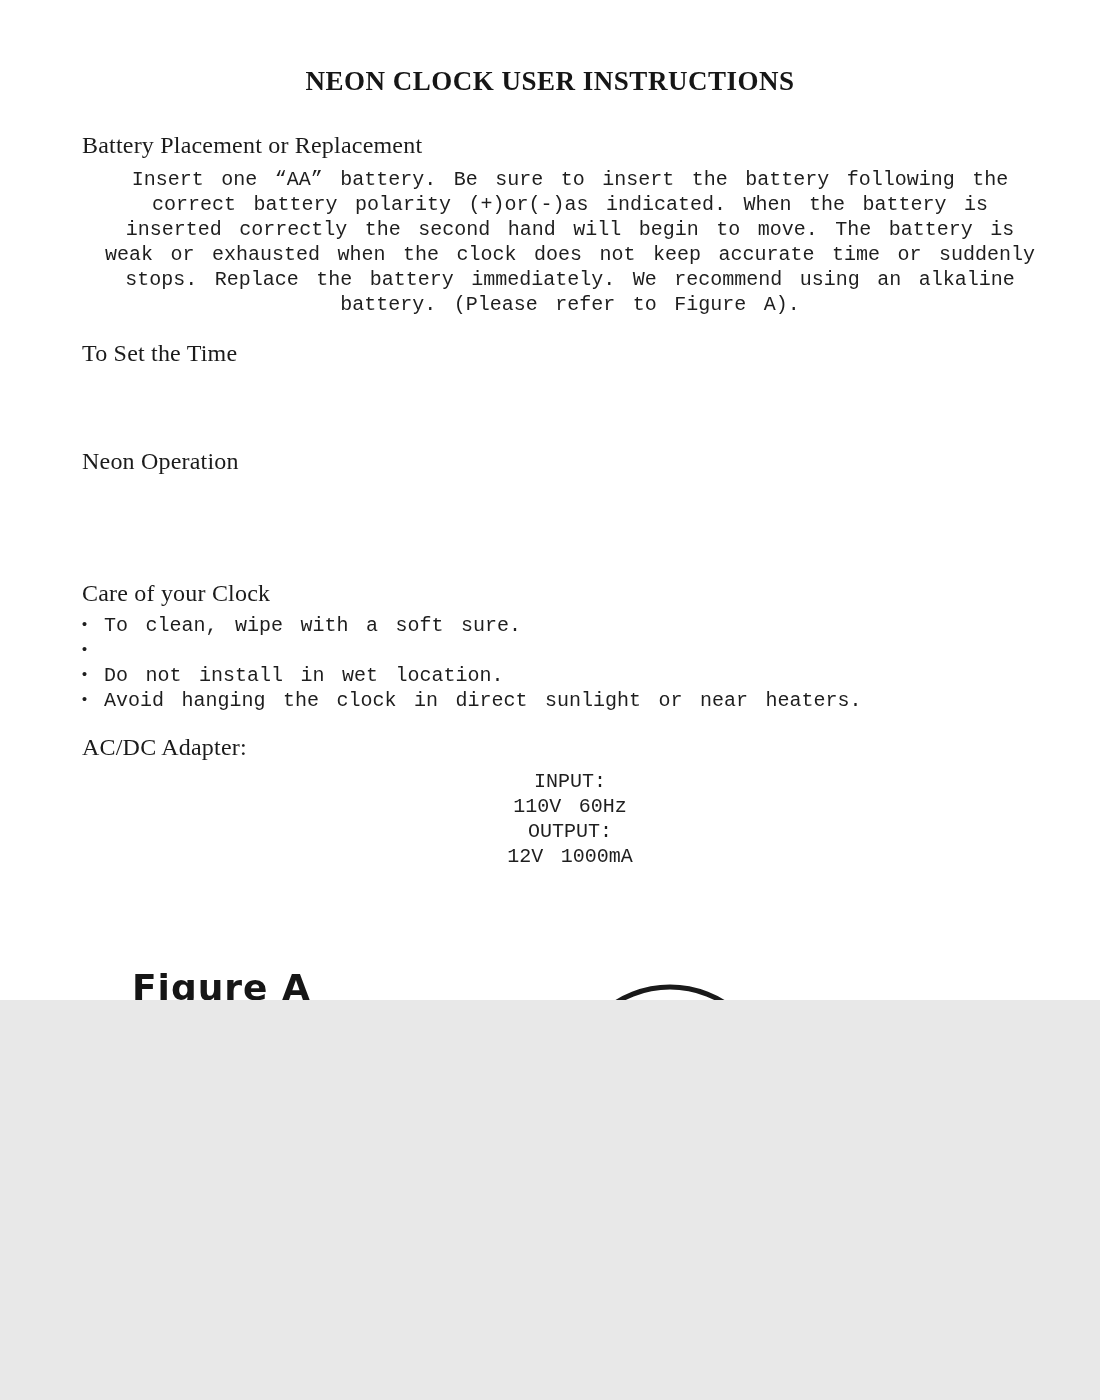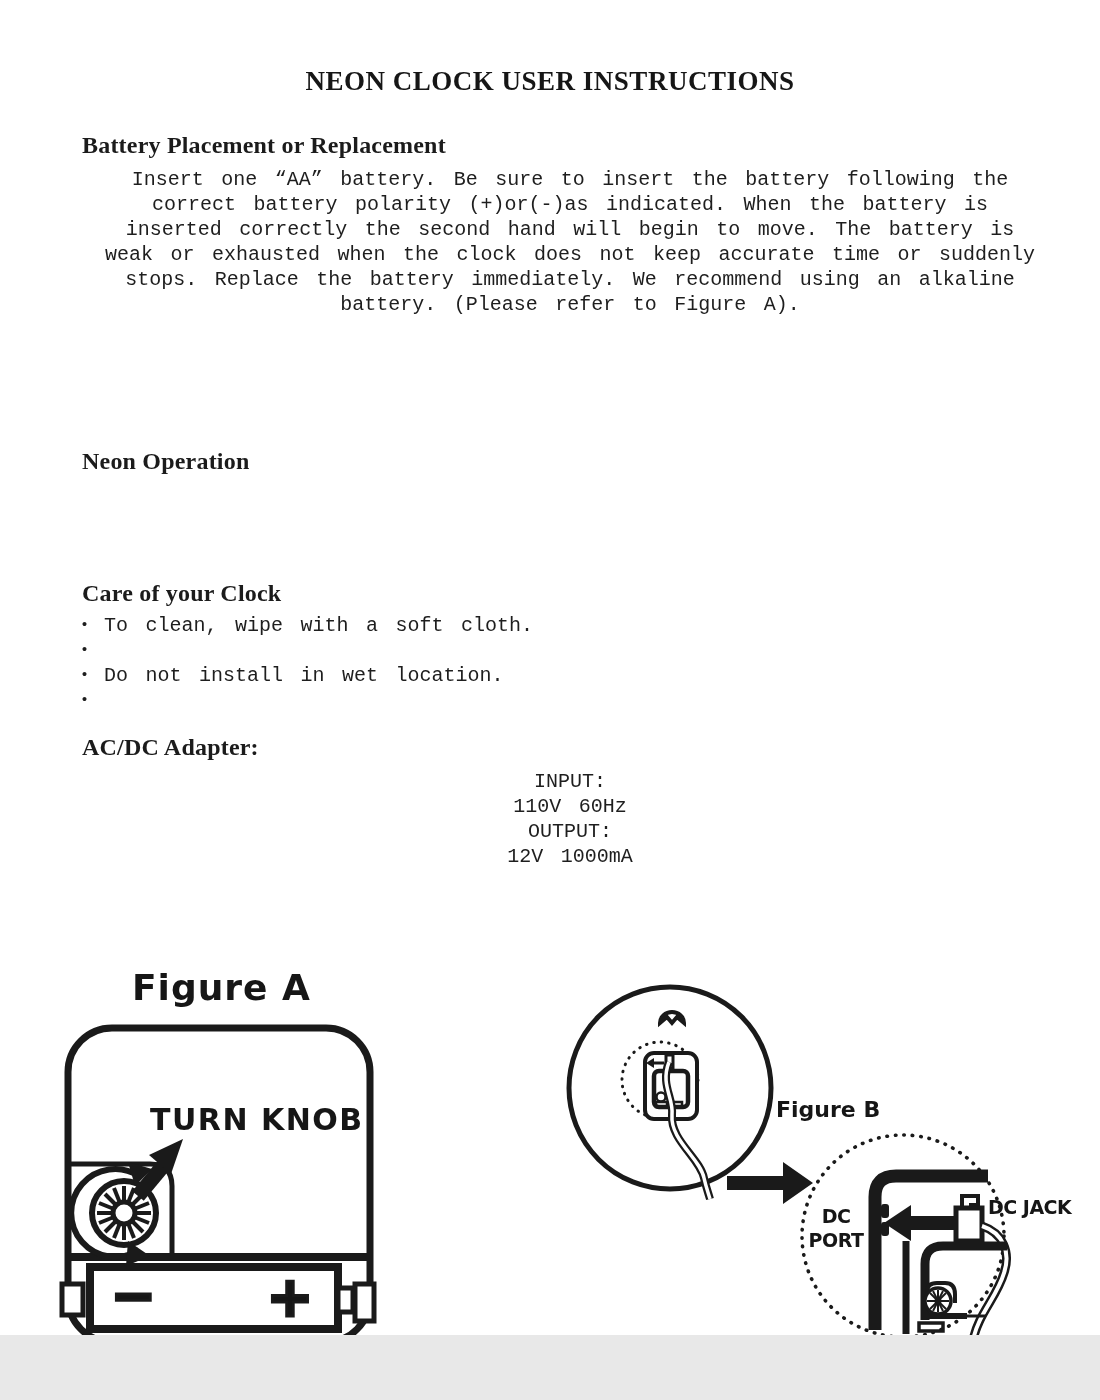--- a/index.html
+++ b/index.html
@@ -1,38 +1,38 @@
 <!DOCTYPE html>
 <html><head>
 <meta charset="utf-8">
 <style>
   html,body{margin:0;padding:0;background:#e8e8e8;}
   .page{
     position:relative;
-    width:1100px;height:1335px;
+    width:1100px;height:1000px;
     margin:0 auto;
     background:#ffffff;
     color:#1a1a1a;
     overflow:hidden;
     font-family:"Liberation Serif", serif;
   }
   .doc-title{
     position:absolute;top:66px;left:0;width:100%;
     text-align:center;
     font-family:"Liberation Serif", serif;
     font-weight:bold;
     font-size:27px;
     letter-spacing:0.5px;
     color:#161616;
   }
   .sec{position:absolute;left:80px;right:40px;}
   .sec h2{
     margin:0 0 0 2px;
     font-family:"Liberation Serif", serif;
-    font-weight:bold;
+    font-weight:normal;
     font-size:24px;
     line-height:28px;
     letter-spacing:0.2px;
     color:#1b1b1b;
   }
   .bodytext{
     font-family:"Liberation Mono","DejaVu Sans Mono",monospace;
     font-size:20px;
     line-height:25px;
     word-spacing:5.5px;
@@ -82,42 +82,46 @@
   </div>
   <div class="sec" style="top:167px">
     <div class="bodytext">Insert one “AA” battery. Be sure to insert the battery following the
 correct battery polarity (+)or(-)as indicated. When the battery is
 inserted correctly the second hand will begin to move. The battery is
 weak or exhausted when the clock does not keep accurate time or suddenly
 stops. Replace the battery immediately. We recommend using an alkaline
 battery. (Please refer to Figure A).</div>
   </div>
 
+  <div class="sec" style="top:339px">
+    <h2>To Set the Time</h2>
+  </div>
 
   <div class="sec" style="top:447px">
     <h2>Neon Operation</h2>
   </div>
 
   <div class="sec" style="top:579px">
     <h2>Care of your Clock</h2>
   </div>
   <div class="sec" style="top:613px">
     <div class="brow">
       <span class="bdot">•</span>
-      <span>To clean, wipe with a soft cloth.</span>
+      <span>To clean, wipe with a soft sure.</span>
     </div>
     <div class="brow">
       <span class="bdot">•</span>
     </div>
     <div class="brow">
       <span class="bdot">•</span>
       <span>Do not install in wet location.</span>
     </div>
     <div class="brow">
       <span class="bdot">•</span>
+      <span>Avoid hanging the clock in direct sunlight or near heaters.</span>
     </div>
   </div>
 
   <div class="sec" style="top:733px">
     <h2>AC/DC Adapter:</h2>
   </div>
   <div class="sec" style="top:769px">
     <div class="bodytext">INPUT:
 110V 60Hz
 OUTPUT:

